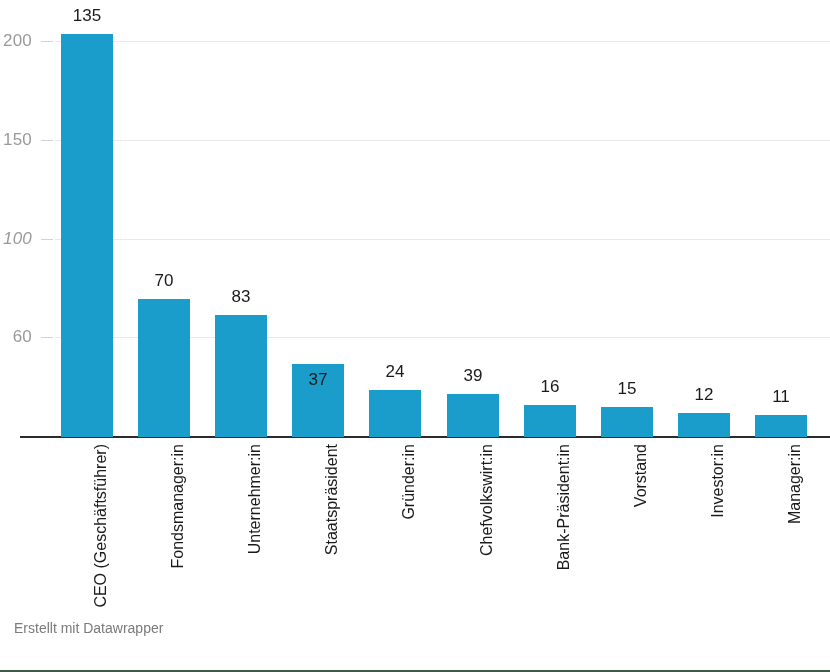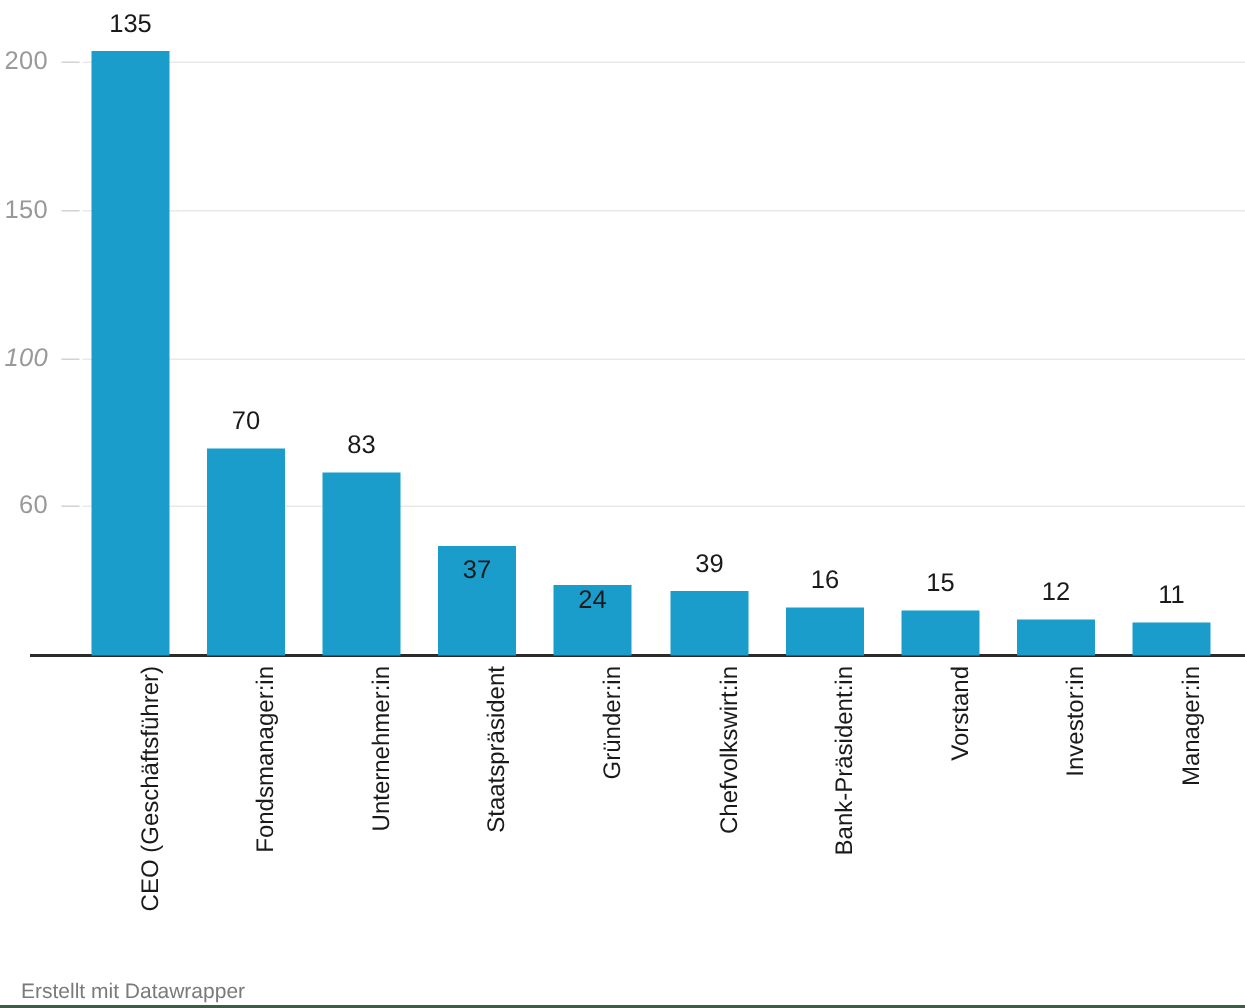--- a/index.html
+++ b/index.html
@@ -102,21 +102,21 @@
     font-size: 16px;
     line-height: 16px;
     color: #1a1a1a;
     white-space: nowrap;
   }
 
   
   .footer {
     position: absolute;
     left: 14px;
-    top: 652px;
+    top: 620px;
     font-size: 14px;
     line-height: 16px;
     color: #7a7a7a;
     white-space: nowrap;
   }
 </style>
 </head>
 <body>
 
 <div id="chart-root">
@@ -149,21 +149,21 @@
         <div class="bar" title="Bank-Präsident:in: 16" style="left: 524px; width: 52px; height: 31.576px; background: rgb(27, 157, 204);"></div>
         <div class="bar" title="Vorstand: 15" style="left: 601px; width: 52px; height: 29.6025px; background: rgb(27, 157, 204);"></div>
         <div class="bar" title="Investor:in: 12" style="left: 678px; width: 52px; height: 23.682px; background: rgb(27, 157, 204);"></div>
         <div class="bar" title="Manager:in: 11" style="left: 755px; width: 52px; height: 21.7085px; background: rgb(27, 157, 204);"></div>
       </div>
     <div id="value-labels">
         <div class="bar-value" style="left: 61px; width: 52px; top: 7.406px;">135</div>
         <div class="bar-value" style="left: 138px; width: 52px; top: 271.855px;">70</div>
         <div class="bar-value" style="left: 215px; width: 52px; top: 287.643px;">83</div>
         <div class="bar-value" style="left: 292px; width: 52px; top: 336.981px; margin-top: 34px;">37</div>
-        <div class="bar-value" style="left: 369px; width: 52px; top: 362.636px; margin-top: 28px;">24</div>
+        <div class="bar-value" style="left: 369px; width: 52px; top: 362.636px;">24</div>
         <div class="bar-value" style="left: 447px; width: 52px; top: 366.583px;">39</div>
         <div class="bar-value" style="left: 524px; width: 52px; top: 378.424px;">16</div>
         <div class="bar-value" style="left: 601px; width: 52px; top: 380.397px;">15</div>
         <div class="bar-value" style="left: 678px; width: 52px; top: 386.318px;">12</div>
         <div class="bar-value" style="left: 755px; width: 52px; top: 388.291px;">11</div>
       </div>
   </div>
 
   <div class="cat-layer" id="cat-layer">
       <div class="cat-label" style="left: 93px;">CEO (Geschäftsführer)</div>

